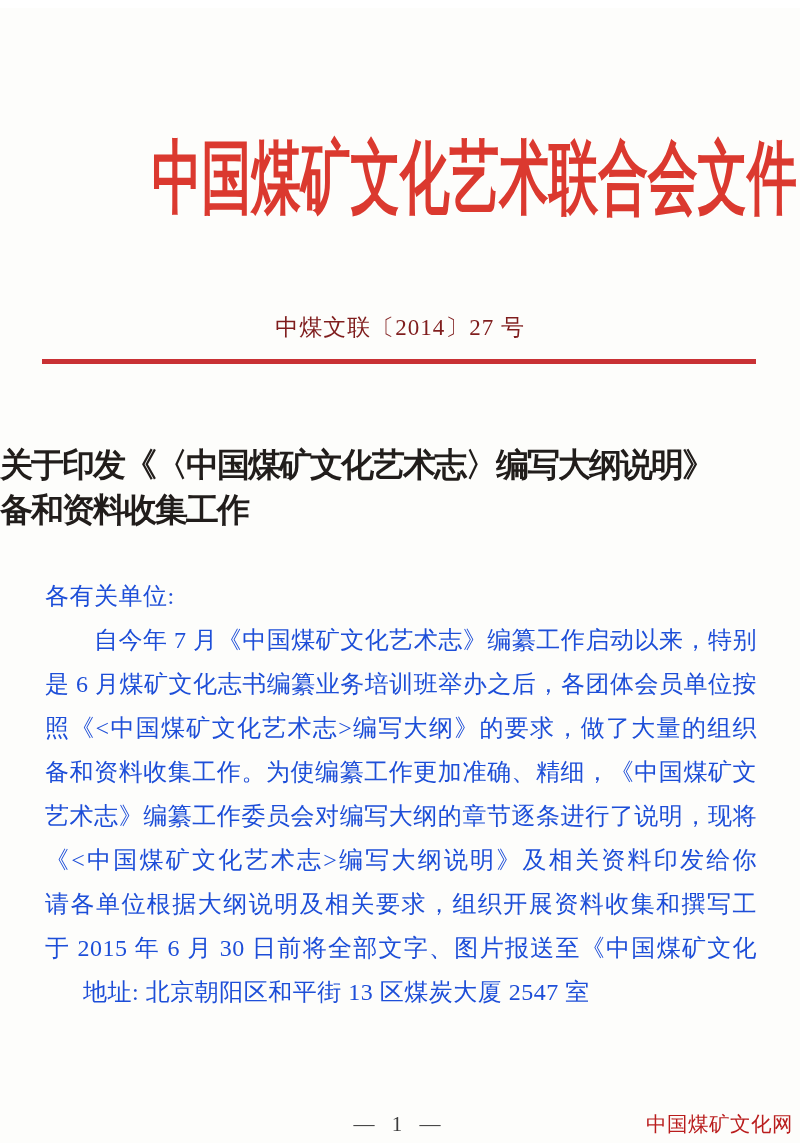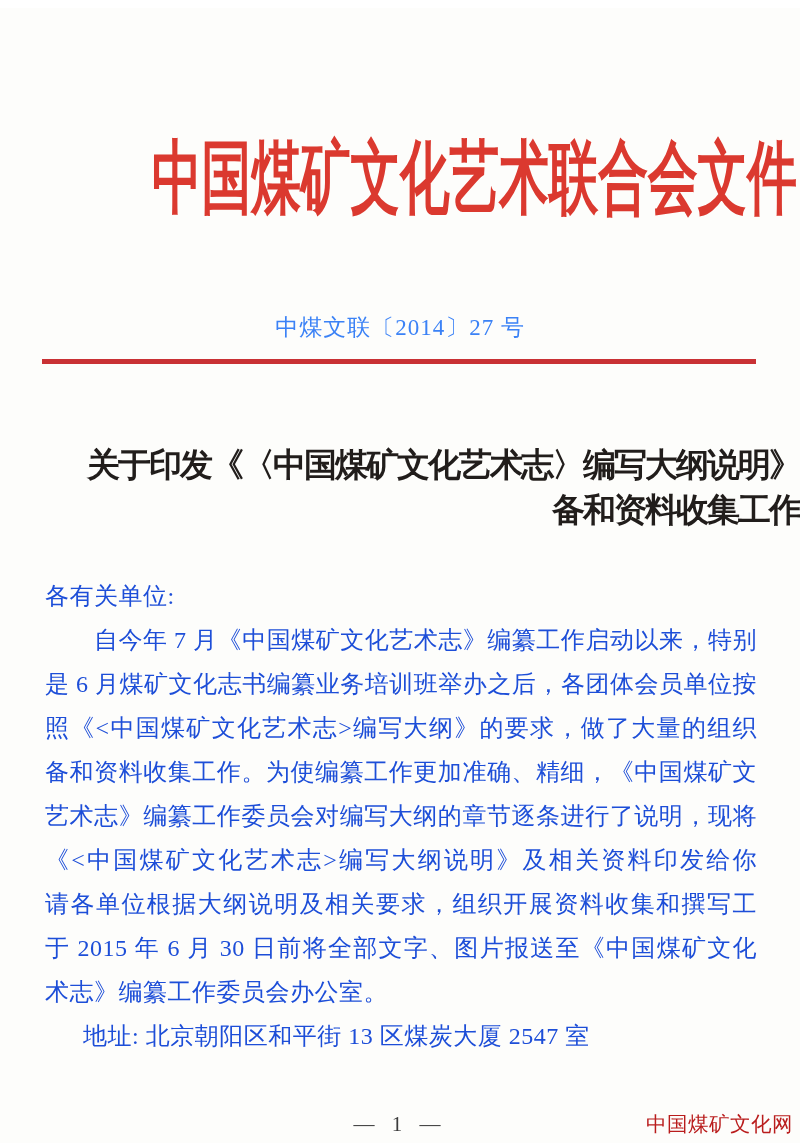--- a/index.html
+++ b/index.html
@@ -34,39 +34,39 @@
   }
   
   .docnum {
     position: absolute;
     top: 302px;
     left: 0;
     width: 100%;
     text-align: center;
     font-size: 23px;
     line-height: 36px;
-    color: #3b82f6;
+    color: #7f1d1d;
     letter-spacing: 1px;
   }
   
   .rule {
     position: absolute;
     top: 351px;
     left: 42px;
     width: 714px;
     height: 5px;
     background: #c93134;
   }
   
   .title {
     position: absolute;
     top: 435px;
     left: 0;
     width: 100%;
-    text-align: right;
+    text-align: left;
     font-size: 33px;
     line-height: 45px;
     font-weight: bold;
     color: #211d1b;
     letter-spacing: -2px;
   }
   
   .body-block {
     position: absolute;
     top: 566px;
@@ -136,21 +136,20 @@
   <div class="body-block">
     <div class="line">各有关单位:</div>
     <div class="line j indent">自今年 7 月《中国煤矿文化艺术志》编纂工作启动以来，特别</div>
     <div class="line j">是 6 月煤矿文化志书编纂业务培训班举办之后，各团体会员单位按</div>
     <div class="line j">照《&lt;中国煤矿文化艺术志&gt;编写大纲》的要求，做了大量的组织准</div>
     <div class="line j">备和资料收集工作。为使编纂工作更加准确、精细，《中国煤矿文化</div>
     <div class="line j">艺术志》编纂工作委员会对编写大纲的章节逐条进行了说明，现将</div>
     <div class="line j">《&lt;中国煤矿文化艺术志&gt;编写大纲说明》及相关资料印发给你们，</div>
     <div class="line j">请各单位根据大纲说明及相关要求，组织开展资料收集和撰写工作，</div>
     <div class="line j">于 2015 年 6 月 30 日前将全部文字、图片报送至《中国煤矿文化艺</div>
-    <div class="line">术志》编纂工作委员会办公室。</div>
     <div class="line addr">地址: 北京朝阳区和平街 13 区煤炭大厦 2547 室</div>
   </div>
 
   <div class="pageno">— 1 —</div>
 
   <div class="watermark">中国煤矿文化网</div>
 
 </div>
 
 </body></html>

